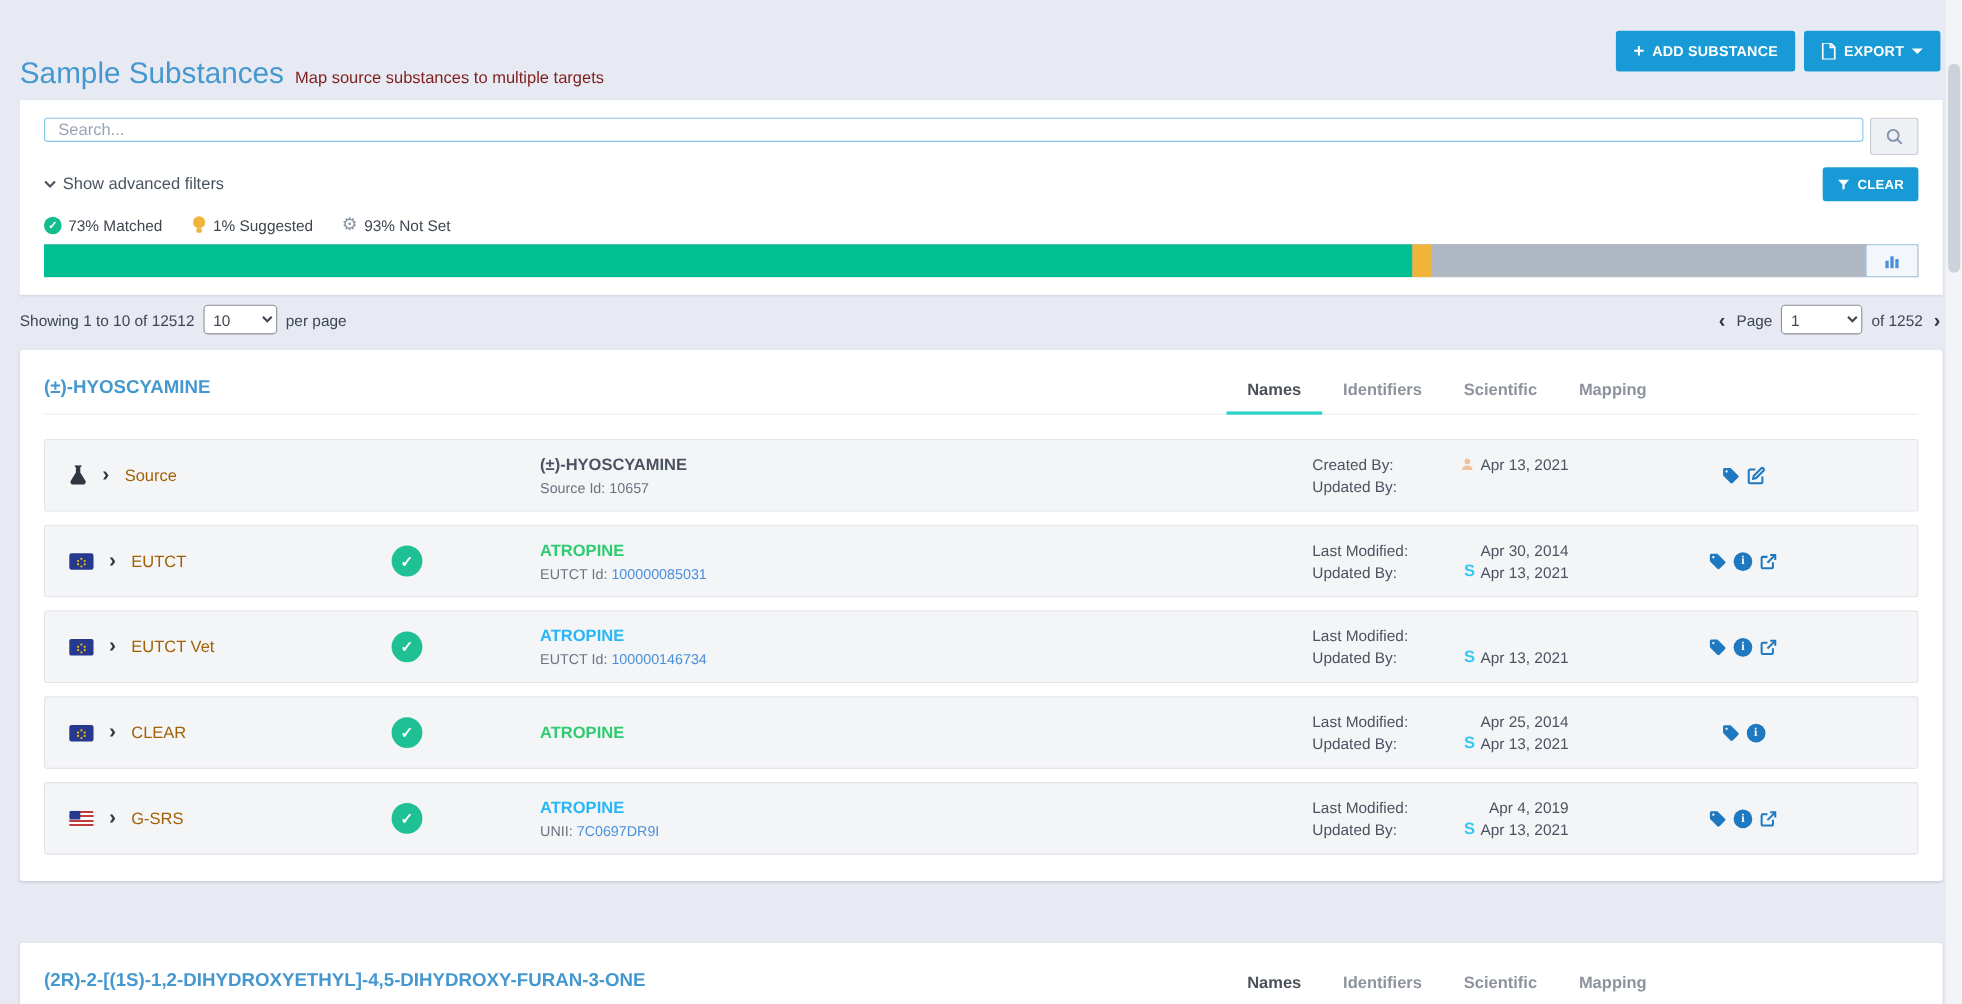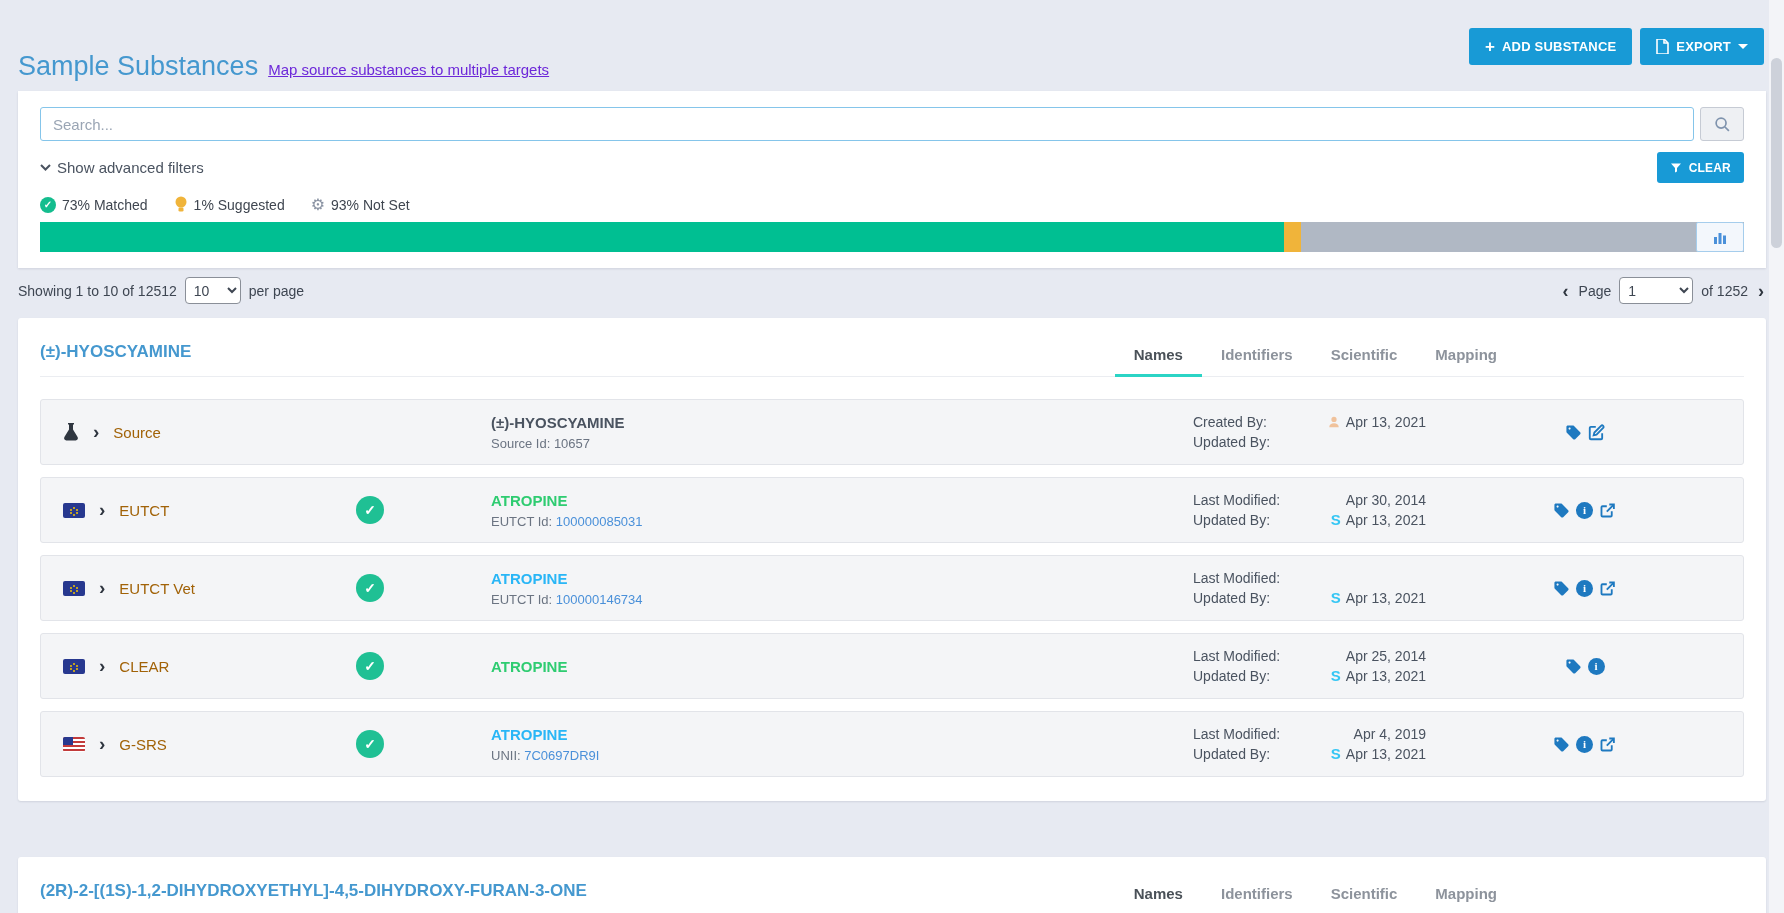--- a/index.html
+++ b/index.html
@@ -3,52 +3,52 @@
 <meta charset="utf-8">
 <style>
   * { margin:0; padding:0; box-sizing:border-box; }
   html,body { width:1784px; height:913px; overflow:hidden; }
   body { font-family:"Liberation Sans", sans-serif; background:#e7eaf2; color:#3e4652; position:relative; }
 
   
   .app-header { display:flex; justify-content:space-between; align-items:center; padding:11px 20px 9px 18px; }
   .titles { display:flex; align-items:baseline; gap:10px; }
   .page-title { font-size:27px; font-weight:400; color:#4598cf;margin-top:40px; }
-  .page-subtitle { font-size:15px; color:#6d28d9;text-decoration:underline; }
+  .page-subtitle { font-size:15px; color:#7f1d1d; }
   .header-buttons { display:flex; gap:8px; }
   .btn-blue { display:inline-flex; align-items:center; gap:7px; background:#189ad6; color:#fff;
     border:none; border-radius:3px; font-weight:700; font-size:13px; padding:0 16px; height:37px;
     font-family:"Liberation Sans", sans-serif; cursor:pointer; letter-spacing:.2px; }
   .caret-down { width:0; height:0; border-left:5px solid transparent; border-right:5px solid transparent; border-top:5px solid #fff; display:inline-block; }
 
   
   .filter-panel { margin:0 18px; background:#fff; padding:16px 22px 16px 22px; box-shadow:0 1px 2px rgba(40,50,70,.12); }
   .search-row { display:flex; align-items:stretch; }
-  .search-input { flex:1; height:34px; border:1px solid #85c5ea; border-radius:3px; padding:0 12px; font-size:15px; color:#3e4652; outline:none; font-family:"Liberation Sans", sans-serif; }
+  .search-input { flex:1; height:22px; border:1px solid #85c5ea; border-radius:3px; padding:0 12px; font-size:15px; color:#3e4652; outline:none; font-family:"Liberation Sans", sans-serif; }
   .search-input::placeholder { color:#9aa5b4; }
   .search-btn { width:44px; height:34px; margin-left:6px; background:#eef0f3; border:1px solid #c6cbd4; border-radius:3px; display:flex; align-items:center; justify-content:center; cursor:pointer; }
   .advanced-row { margin-top:11px; display:flex; justify-content:space-between; align-items:center; }
   .adv-toggle { display:flex; align-items:center; gap:6px; font-size:15px; color:#4a5360; cursor:pointer; }
   .clear-btn { height:31px; padding:0 13px; font-size:12px; }
   .stats-row { margin-top:13px; display:flex; align-items:center; gap:26px; font-size:14px; color:#3f4650; }
   .stat { display:inline-flex; align-items:center; gap:6px; }
   .check-badge { width:16px; height:16px; border-radius:50%; background:#14bd8e; color:#fff; font-size:10px; font-weight:700; display:inline-flex; align-items:center; justify-content:center; }
   .gear-glyph { color:#8a93a3; font-size:16px; line-height:1; }
   .progress { margin-top:9px; height:30px; display:flex; position:relative; background:#b0b8c4; overflow:hidden; }
   .seg { height:100%; }
   .seg.green { background:#00bf92; }
   .seg.yellow { background:#f0b43a; }
   .seg.gray { flex:1; background:#b0b8c4; }
   .chart-btn { position:absolute; right:0; top:0; width:48px; height:30px; background:#f3f7fc; border:1px solid #a5cdec; border-radius:2px; display:flex; align-items:center; justify-content:center; cursor:pointer; }
 
   
   .pagination-row { margin:9px 18px; display:flex; justify-content:space-between; align-items:center; font-size:14px; color:#3e4652; }
   .pag-left, .pag-right { display:flex; align-items:center; gap:8px; }
   select { height:27px; border:1px solid #8a8f98; border-radius:4px; background:#fff; font-size:14px; color:#3e4652; padding:0 4px; font-family:"Liberation Sans", sans-serif; }
-  .per-page-select { width:56px; }
+  .per-page-select { width:67px; }
   .page-select { width:74px; }
   .chev-btn { font-size:18px; font-weight:700; color:#2f3640; cursor:pointer; line-height:1; padding:0 2px; }
 
   
   .card { margin:14px 18px 0 18px; background:#fff; border-radius:3px; box-shadow:0 1px 2px rgba(40,50,70,.12); padding:20px 22px 12px 22px; }
   .card-2 { margin-top:56px; height:220px; }
   .card-header { display:flex; justify-content:space-between; align-items:flex-end; border-bottom:1px solid #ebedf1; }
   .card-title { font-size:17px; font-weight:700; color:#4598cf; padding-bottom:14px; }
   .tabs { display:flex; margin-right:228px; }
   .tab { padding:8px 19px 11px 19px; font-size:15px; color:#8d939c; cursor:pointer; border-bottom:3px solid transparent; margin-bottom:-1px;font-weight:bold; }

